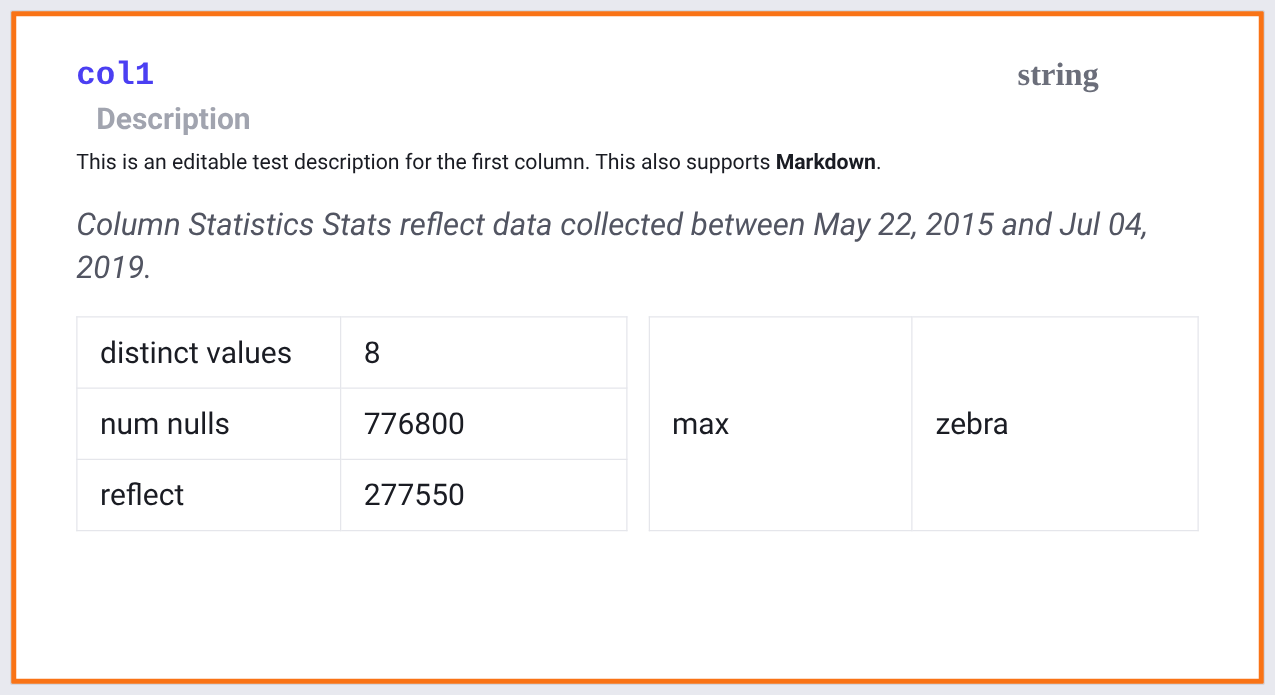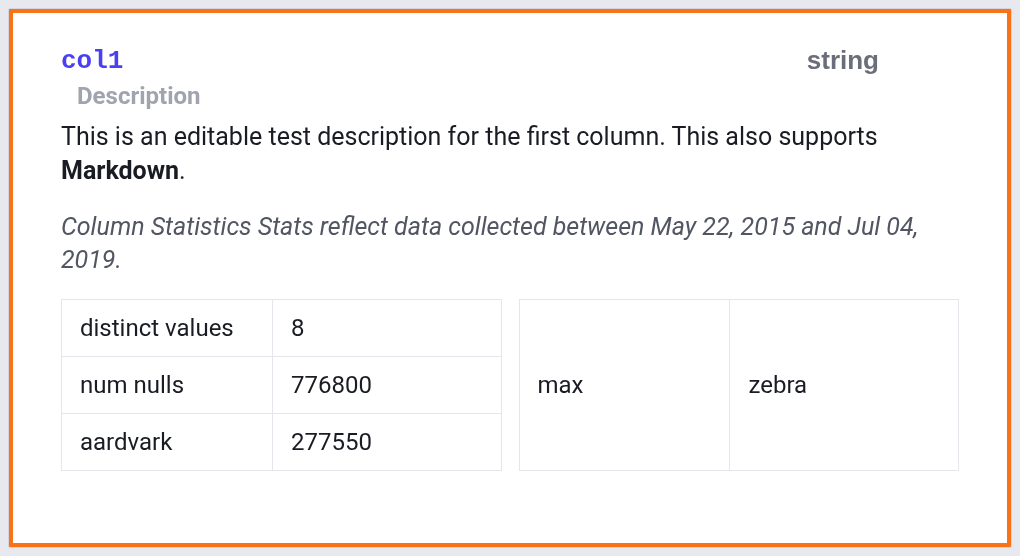--- a/index.html
+++ b/index.html
@@ -32,35 +32,35 @@
       align-items: center;
       margin-bottom: 6px;
     }
     .column-name {
       font-family: "SFMono-Regular", Consolas, "Liberation Mono", Menlo, Courier, monospace;
       font-size: 26px;
       font-weight: 700;
       color: #4b3ff2;
     }
     .column-type {
-      font-family: Liberation Sans, sans-serif;
+      font-family: Liberation Serif, serif;
       font-size: 26px;
       font-weight: 700;
       color: #6b6e7a;
       margin-right: 80px;
     }
     .section-label {
       font-size: 24px;
       font-weight: 700;
       color: #a1a4af;
       margin-bottom: 10px;
       margin-left: 16px;
     }
     .description-text {
-      font-size: 25px;
+      font-size: 17px;
       color: #1a1c23;
       line-height: 1.35;
       margin-bottom: 22px;
     }
     .description-text .md-bold {
       font-weight: 700;
     }
     .stats-caption {
       font-size: 25px;
       font-style: italic;
@@ -118,21 +118,21 @@
         <tbody>
           <tr>
             <td>distinct values</td>
             <td>8</td>
           </tr>
           <tr>
             <td>num nulls</td>
             <td>776800</td>
           </tr>
           <tr>
-            <td>aardvark</td>
+            <td>reflect</td>
             <td>277550</td>
           </tr>
         </tbody>
       </table>
 
       <table class="stats-table">
         <tbody>
           <tr>
             <td>max</td>
             <td>zebra</td>

